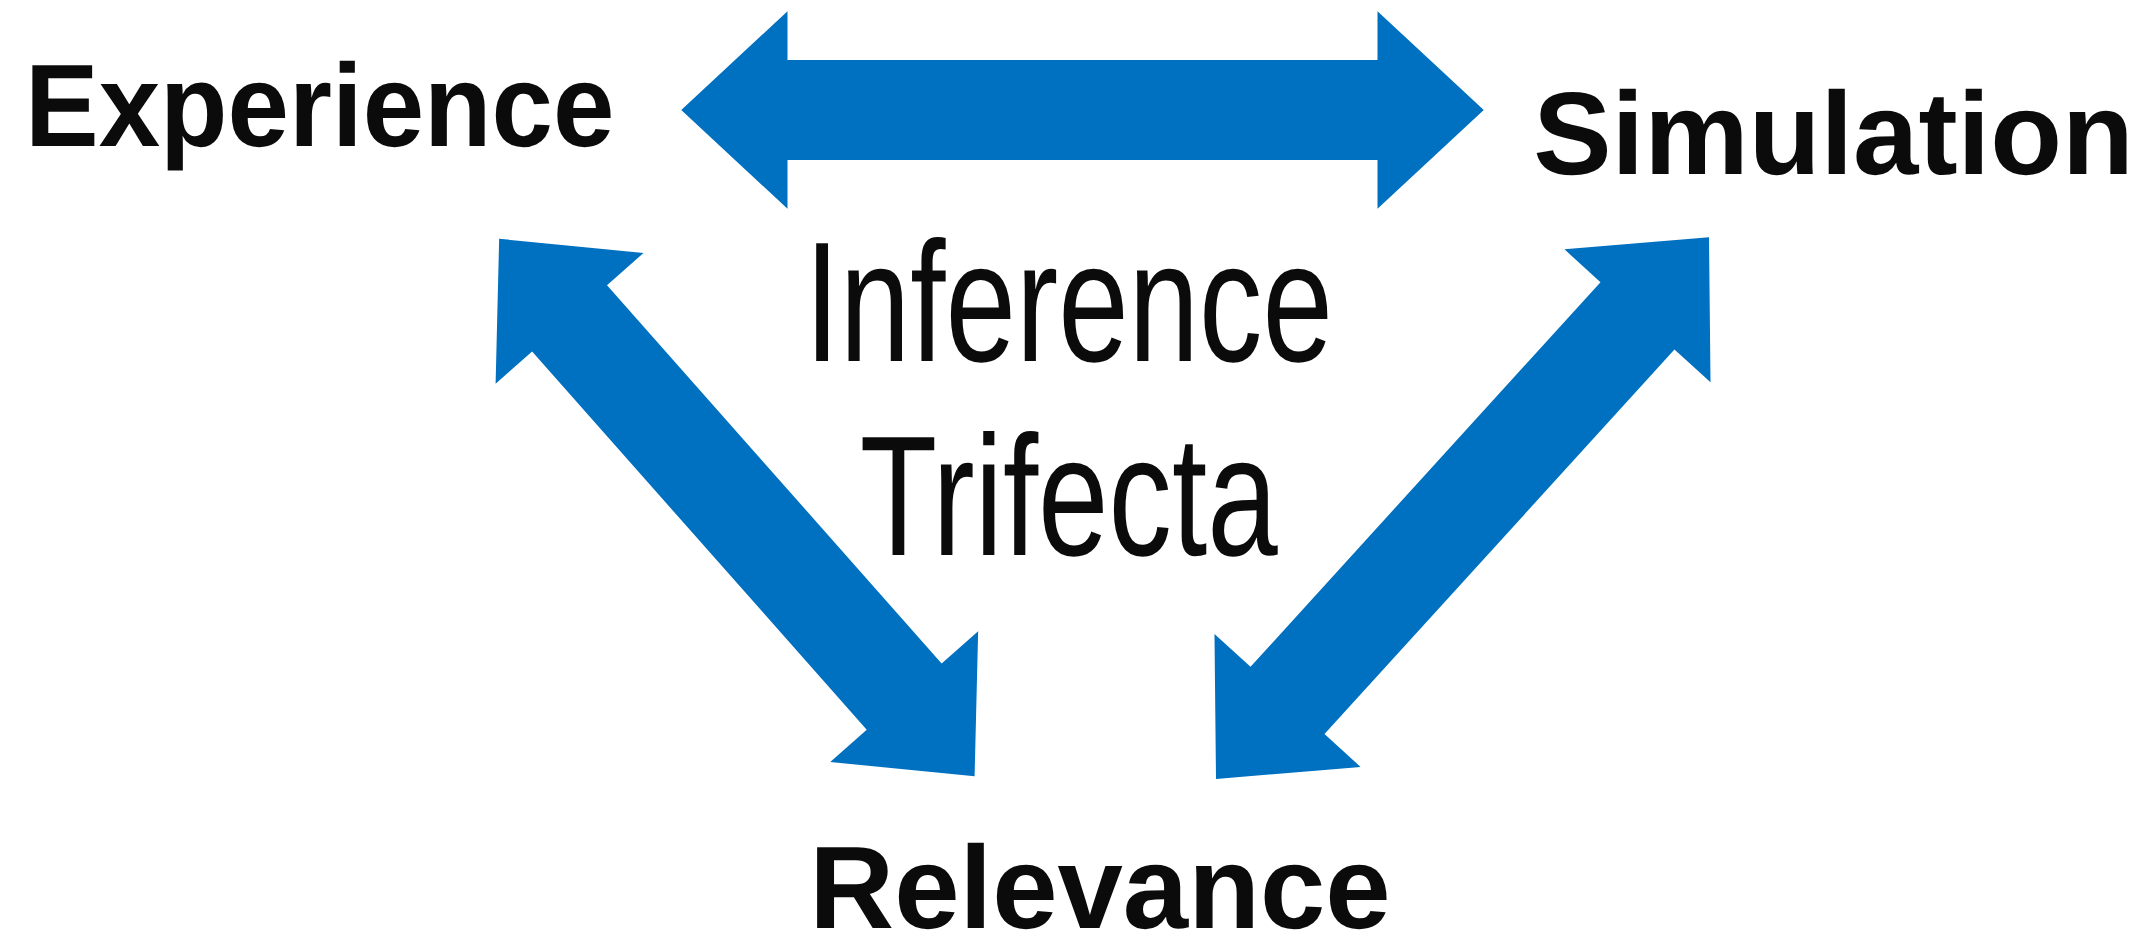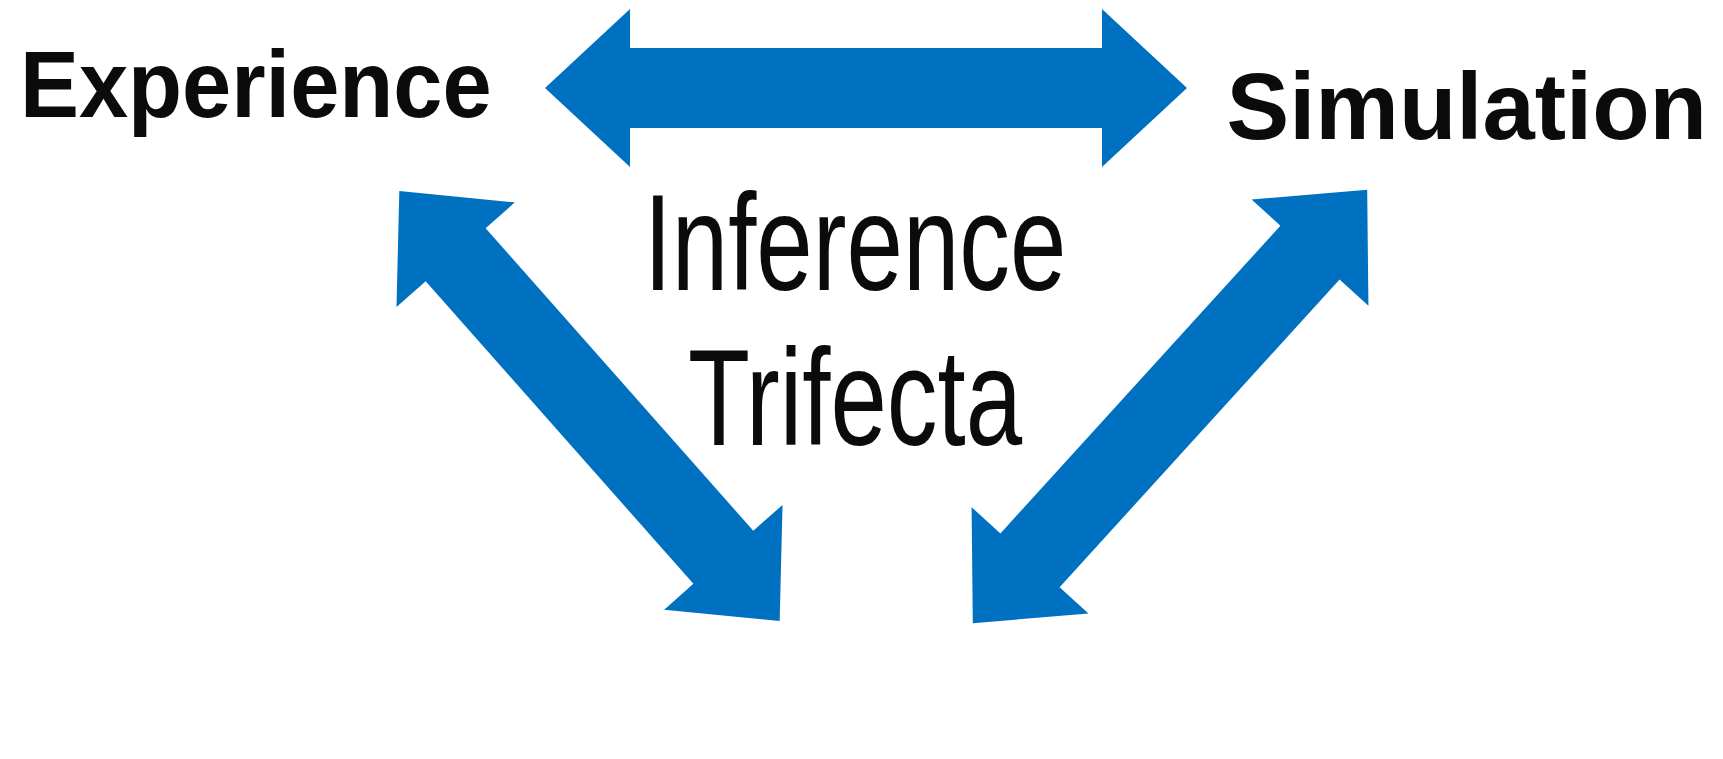--- a/index.html
+++ b/index.html
@@ -77,19 +77,20 @@
 
     <g transform="translate(1170 406.5) rotate(-47.7)">
       <polygon points="-293,0 -208,-79 -208,-40 208,-40 208,-79 293,0 208,79 208,40 -208,40 -208,79" fill="#0070C0"></polygon>
     </g>
   </svg>
 
   <div class="label vertex label-experience">Experience</div>
 
   <div class="label vertex label-simulation">Simulation</div>
 
+  <div class="label vertex label-relevance">Relevance</div>
 
   <div class="center-label">
     <div>Inference</div>
     <div>Trifecta</div>
   </div>
 
 </div>
 
 </body></html>

